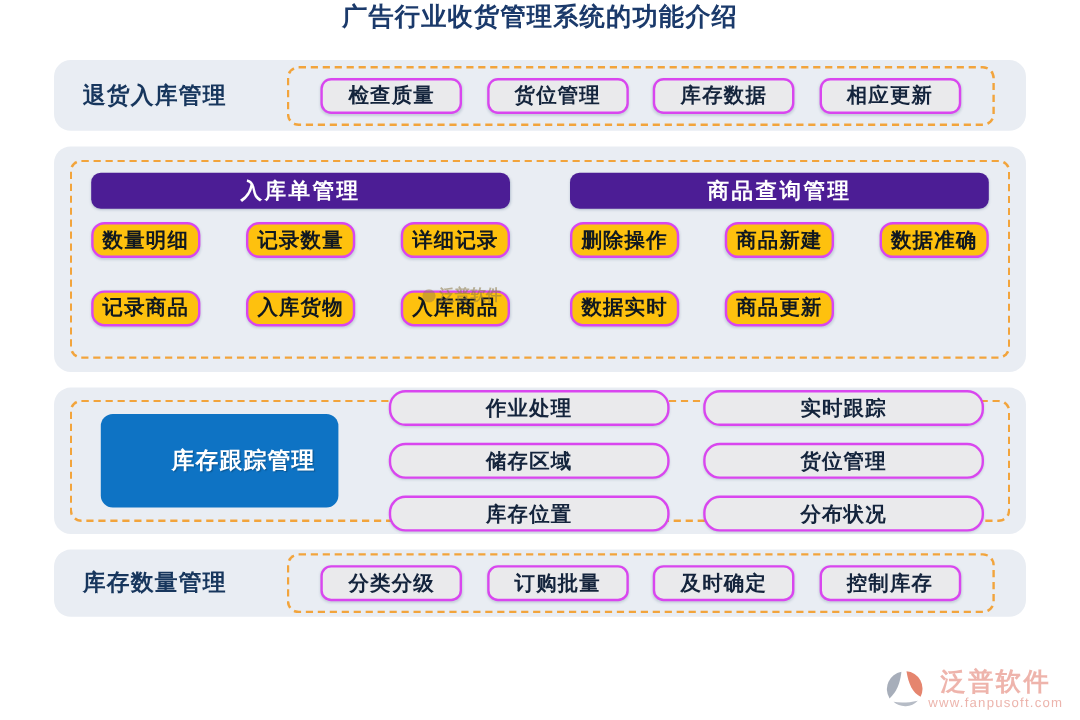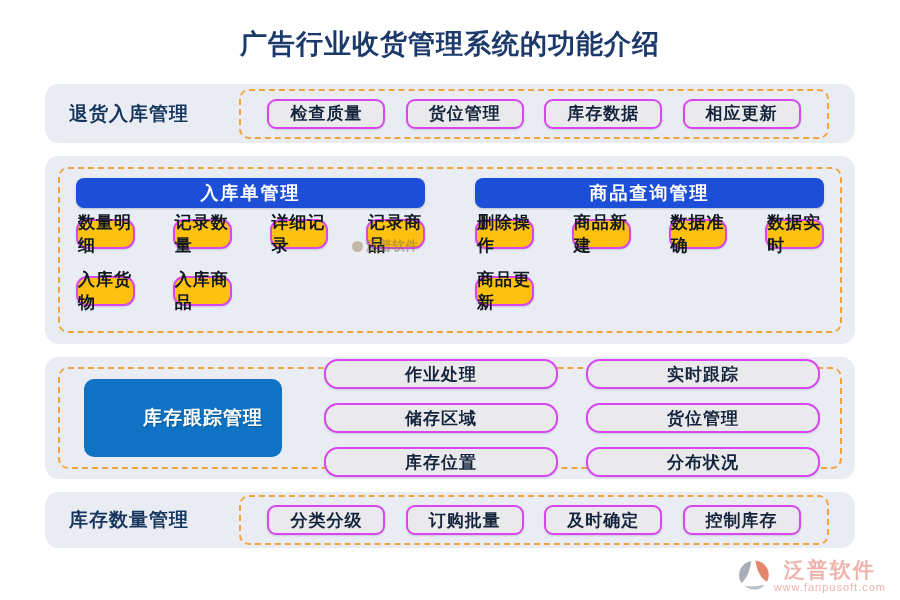--- a/index.html
+++ b/index.html
@@ -5,23 +5,22 @@
   html,body{margin:0;padding:0;}
   body{
     width:900px;height:600px;
     background:#ffffff;
     font-family:"Liberation Sans","DejaVu Sans",sans-serif;
     position:relative;overflow:hidden;
   }
   .page-title{
     text-align:center;
     color:#1B3A6B;
-    font-size:27px;
+    font-size:21px;
     font-weight:bold;
-    padding-top:26px;
     margin:0 0 22px 0;
     letter-spacing:1px;
   }
   .band{
     background:#E9EDF3;
     border-radius:14px;
     margin:0 45px 13px 45px;
     box-sizing:border-box;
   }
   
@@ -64,30 +63,30 @@
   }
   
   .band-mid{height:188px;padding:11px 13px;}
   .dash-mid{
     height:100%;
     display:flex;gap:50px;
     padding:9px 16px;
   }
   .mid-col{flex:1;display:flex;flex-direction:column;}
   .col-header{
-    background:#1d4ed8;
+    background:#4c1d95;
     color:#ffffff;font-weight:bold;font-size:18px;
     border-radius:8px;
     height:30px;flex:none;
     display:flex;align-items:center;justify-content:center;
     margin-bottom:11px;letter-spacing:2px;
     box-shadow:0 1px 2px rgba(40,70,110,.25);
   }
   .grid2{
-    display:grid;grid-template-columns:1fr 1fr 1fr 1fr;
+    display:grid;grid-template-columns:1fr 1fr 1fr;
     gap:10px 38px;flex:1;
   }
   
   .band-track{height:122px;padding:10px 13px;}
   .dash-track{
     height:100%;
     display:flex;align-items:center;gap:42px;
     padding:10px 20px 10px 24px;
   }
   .blue-box{

